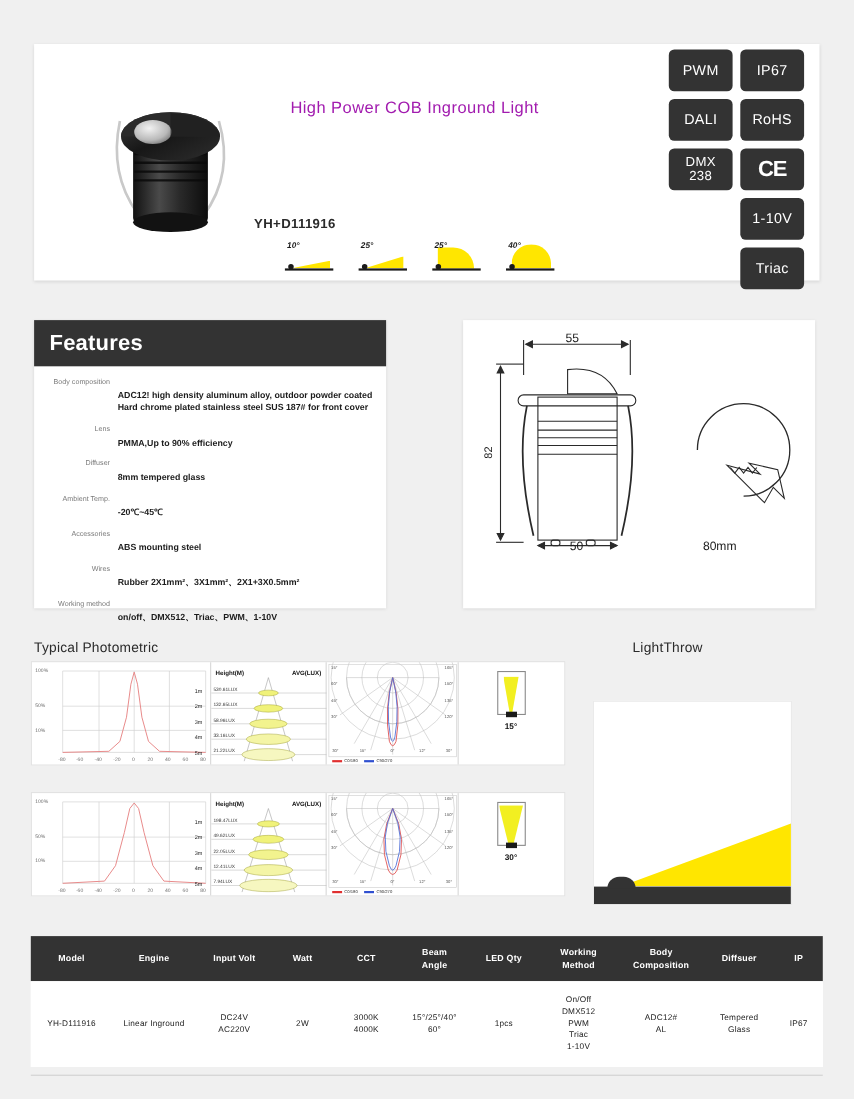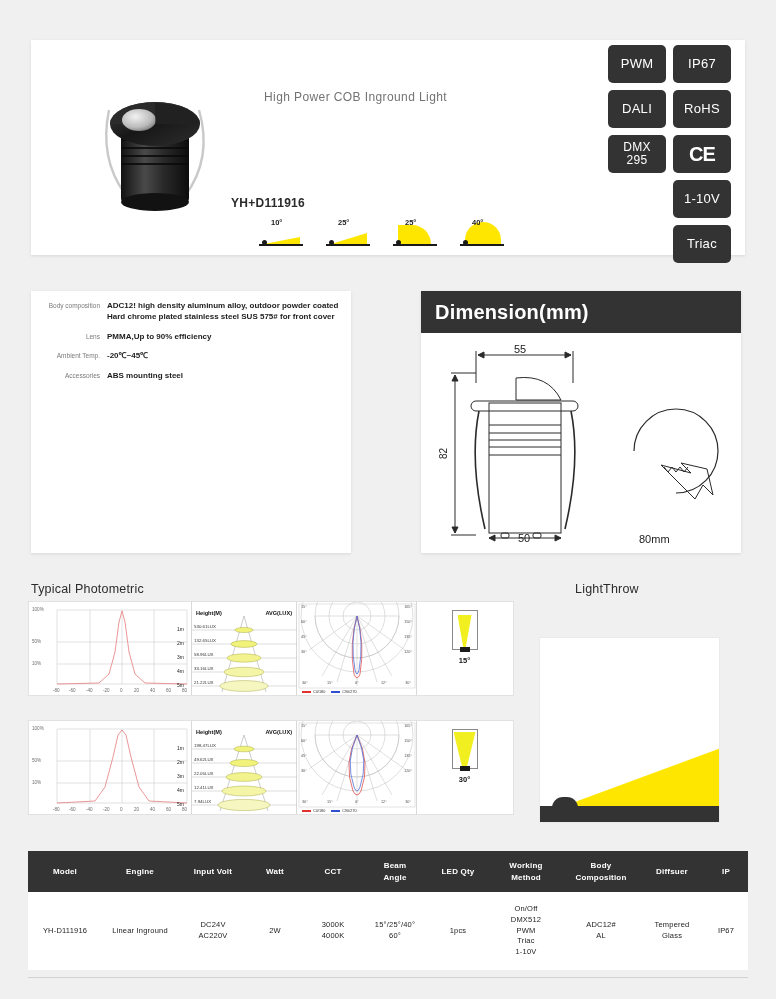--- a/index.html
+++ b/index.html
@@ -17,32 +17,32 @@
     width: 714px; height: 215px;
     background: #ffffff;
     box-shadow: 0 1px 3px rgba(0,0,0,.10);
   }
   .hero-img {
     position: absolute; left: 50px; top: 22px;
     width: 170px; height: 170px;
   }
   .product-title {
     position: absolute; left: 233px; top: 50px;
-    font-size: 12px; color: #737373; letter-spacing: .4px;
+    font-size: 15px; color: #a21caf; letter-spacing: .4px;
   }
   .model-code {
     position: absolute; left: 200px; top: 156px;
     font-size: 12px; color: #2b2b2b; font-weight: 600; letter-spacing: .3px;
   }
 
   .beam-row { position: absolute; left: 228px; top: 178px; display: flex; gap: 23px; }
   .beam-cell { width: 44px; height: 30px; position: relative; }
   .beam-label {
-    position: absolute; top: 0; left: 12px;
-    font-size: 7.5px; color: #1a1a1a; font-weight: 700; z-index: 3;
+    position: absolute; top: 0; left: 2px;
+    font-size: 7.5px; color: #1a1a1a; font-weight: 700; z-index: 3; font-style: italic;
   }
   .beam-base {
     position: absolute; bottom: 2px; left: 0; width: 44px; height: 2px; background: #1a1a1a;
   }
   .beam-dot {
     position: absolute; bottom: 3px; left: 3px; width: 5px; height: 5px;
     background: #1a1a1a; border-radius: 50%;
   }
   .beam-wedge { position: absolute; bottom: 4px; left: 5px; background: #ffe600; }
   .w10 { width: 36px; height: 7px; clip-path: polygon(0 100%, 100% 0, 100% 100%); }
@@ -77,21 +77,21 @@
   #dimension-panel { left: 421px; top: 291px; width: 320px; height: 262px; }
   #features-panel .panel-head { height: 42px; display: flex; align-items: center; }
   #dimension-panel .panel-head { height: 42px; display: flex; align-items: center; }
 
   .feat-list { padding: 10px 10px 0 6px; }
   .feat-row { display: flex; margin-bottom: 9px; }
   .feat-key {
     width: 70px; min-width: 70px; text-align: right; padding-right: 7px;
     font-size: 6.5px; color: #7a7a7a; padding-top: 1px; line-height: 1.25;
   }
-  .feat-val { font-size: 8px; color: #1c1c1c; line-height: 1.35; font-weight: 600; }
+  .feat-val { font-size: 8px; color: #1c1c1c; line-height: 1.35; font-weight: 600; margin-top: 12px; }
 
   
   .dim-body { position: relative; width: 100%; height: 218px; }
   .dim-txt { position: absolute; font-size: 10px; color: #1c1c1c; }
   .dim-80 { left: 218px; top: 200px; font-size: 11px; }
 
   
   .sec-title {
     position: absolute; font-size: 12.5px; color: #2b2b2b; letter-spacing: .2px;
   }
@@ -250,57 +250,69 @@
   </div>
 
   <div class="badges">
     <div class="badge">PWM</div>
     <div class="badge">IP67</div>
     <div class="badge">DALI</div>
     <div class="badge">RoHS</div>
     <div class="badge two-line">
       <span>
         <span>DMX</span><br>
-        <span>295</span>
+        <span>238</span>
       </span>
     </div>
     <div class="badge">
       <span class="ce-glyph">CE</span>
     </div>
     <div class="badge offset">1-10V</div>
     <div class="badge offset">Triac</div>
   </div>
 </div>
 
 <div class="panel" id="features-panel">
+  <div class="panel-head">Features</div>
   <div class="feat-list">
     <div class="feat-row">
       <div class="feat-key">Body composition</div>
       <div class="feat-val">
         <div>ADC12!  high density aluminum alloy, outdoor powder coated</div>
-        <div>Hard chrome plated stainless steel SUS 575# for front cover</div>
+        <div>Hard chrome plated stainless steel SUS 187# for front cover</div>
       </div>
     </div>
     <div class="feat-row">
       <div class="feat-key">Lens</div>
       <div class="feat-val">PMMA,Up to 90% efficiency</div>
     </div>
     <div class="feat-row">
+      <div class="feat-key">Diffuser</div>
+      <div class="feat-val">8mm tempered glass</div>
+    </div>
+    <div class="feat-row">
       <div class="feat-key">Ambient Temp.</div>
       <div class="feat-val">-20℃~45℃</div>
     </div>
     <div class="feat-row">
       <div class="feat-key">Accessories</div>
       <div class="feat-val">ABS mounting steel</div>
     </div>
+    <div class="feat-row">
+      <div class="feat-key">Wires</div>
+      <div class="feat-val">Rubber 2X1mm²、3X1mm²、2X1+3X0.5mm²</div>
+    </div>
+    <div class="feat-row">
+      <div class="feat-key">Working method</div>
+      <div class="feat-val">on/off、DMX512、Triac、PWM、1-10V</div>
+    </div>
   </div>
 </div>
 
 <div class="panel" id="dimension-panel">
-  <div class="panel-head">Dimension(mm)</div>
   <div class="dim-body">
     <svg width="320" height="218" viewBox="0 0 320 218">
       <g stroke="#2a2a2a" stroke-width="1" fill="none">
 
         <line x1="55" y1="18" x2="55" y2="50"></line>
         <line x1="152" y1="18" x2="152" y2="50"></line>
         <line x1="57" y1="22" x2="150" y2="22"></line>
         <path d="M57 22 l6 -3 v6 z" fill="#2a2a2a"></path>
         <path d="M150 22 l-6 -3 v6 z" fill="#2a2a2a"></path>
 

